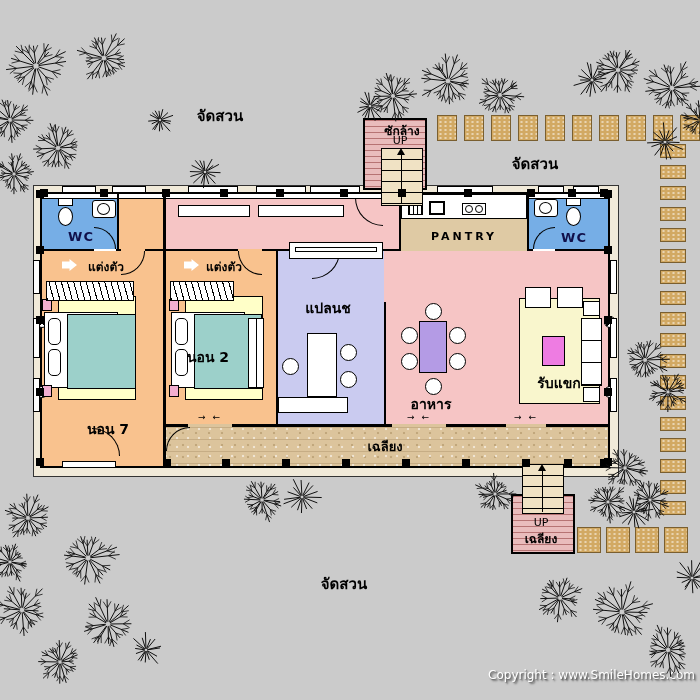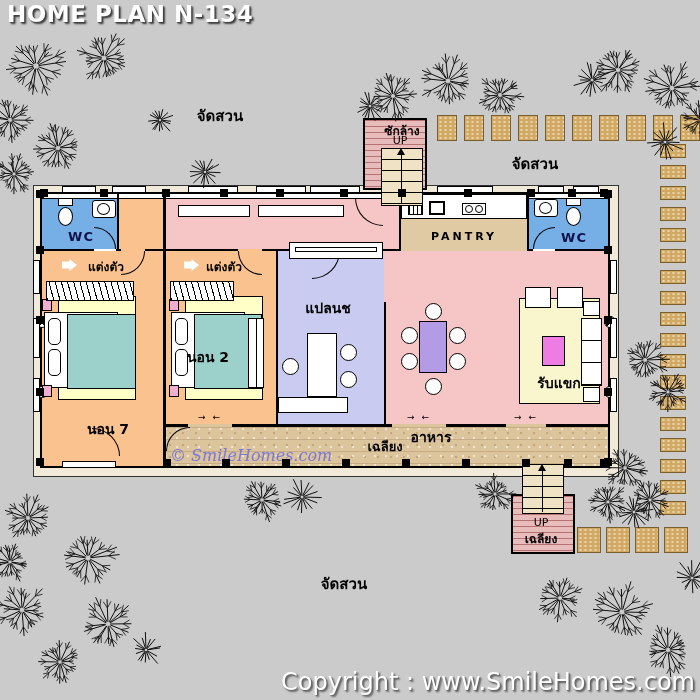--- a/index.html
+++ b/index.html
@@ -37,21 +37,21 @@
   .dicon{position:absolute;width:15px;height:12px;background:#fff;
          clip-path:polygon(0 20%,50% 20%,50% 0,100% 50%,50% 100%,50% 80%,0 80%);
          filter:drop-shadow(0 0 1px #000) drop-shadow(0 0 1px #000);}
   .porchtex{background-color:var(--porchtan);
     background-image:radial-gradient(circle at 3px 2px,rgba(255,255,255,.55) 1px,transparent 1.6px),
                      radial-gradient(circle at 7px 6px,rgba(150,120,70,.38) 1px,transparent 1.6px),
                      repeating-linear-gradient(180deg,rgba(120,90,50,.22) 0 1px,transparent 1px 12px);
     background-size:11px 9px,13px 12px,auto;}
   .title{position:absolute;left:7px;top:1px;font-size:23px;font-weight:bold;color:#fff;letter-spacing:.5px;
          text-shadow:2px 2px 2px #3f3f3f,1px 1px 1px #555;}
-  .copyright{position:absolute;right:5px;top:668px;font-size:24px;color:#fff;
+  .copyright{position:absolute;right:5px;top:668px;font-size:12px;color:#fff;
          text-shadow:2px 2px 2px #5d5d5d,1px 1px 1px #777;margin-left:13px;}
   .caption{position:absolute;left:472px;top:624px;transform:translateX(-50%);font-size:27px;font-weight:bold;color:#000;}
   .wm{position:absolute;left:170px;top:446px;font-family:"DejaVu Serif","Liberation Serif",serif;
       font-style:italic;font-size:16px;color:var(--watermark);opacity:.85;}
   .glabel{position:absolute;font-size:15px;font-weight:bold;color:#000;transform:translateX(-50%);}
   .arrmark{position:absolute;font-size:9px;letter-spacing:2px;color:#000;transform:translateX(-50%);}
   .sofa{background-image:repeating-linear-gradient(180deg,transparent 0 21px,#000 21px 22px);}
 </style>
 </head>
 <body>
@@ -184,35 +184,33 @@
   <div class="arrmark" style="left:526px;top:412px;">→ ←</div>
 
   <div class="lbl lbl-s" style="left:464px;top:230px;letter-spacing:3px;">PANTRY</div>
   <div class="lbl" style="left:81px;top:229px;color:#10104a;letter-spacing:1px;">WC</div>
   <div class="lbl" style="left:574px;top:230px;color:#10104a;letter-spacing:1px;">WC</div>
   <div class="lbl" style="left:106px;top:257px;font-size:12px;">แต่งตัว</div>
   <div class="lbl" style="left:224px;top:257px;font-size:12px;">แต่งตัว</div>
   <div class="lbl" style="left:108px;top:418px;font-size:14px;">นอน 7</div>
   <div class="lbl" style="left:208px;top:346px;font-size:14px;">นอน 2</div>
   <div class="lbl" style="left:328px;top:297px;font-size:14px;">แปลนช</div>
-  <div class="lbl" style="left:431px;top:393px;font-size:14px;margin-top:33px;">อาหาร</div>
+  <div class="lbl" style="left:431px;top:393px;font-size:14px;">อาหาร</div>
   <div class="lbl" style="left:559px;top:372px;font-size:14px;">รับแขก</div>
   <div class="lbl" style="left:385px;top:436px;">เฉลียง</div>
   <div class="lbl lbl-s" style="left:402px;top:121px;font-size:12px;">ซักล้าง</div>
   <div class="lbl lbl-s" style="left:400px;top:134px;font-weight:normal;">UP</div>
   <div class="lbl lbl-s" style="left:541px;top:516px;font-weight:normal;">UP</div>
   <div class="lbl lbl-s" style="left:541px;top:529px;font-size:12px;">เฉลียง</div>
 
-  <div class="wm">© SmileHomes.com</div>
 
   <div class="glabel" style="left:220px;top:104px;">จัดสวน</div>
   <div class="glabel" style="left:535px;top:152px;">จัดสวน</div>
   <div class="glabel" style="left:344px;top:572px;">จัดสวน</div>
 
-  <div class="title">HOME PLAN N-134</div>
   <div class="copyright">Copyright : www.SmileHomes.com</div>
 <div class="win" style="left: 62px; top: 186px; width: 34px; height: 7px;"></div>
     <div class="win" style="left: 112px; top: 186px; width: 34px; height: 7px;"></div>
     <div class="win" style="left: 188px; top: 186px; width: 50px; height: 7px;"></div>
     <div class="win" style="left: 256px; top: 186px; width: 50px; height: 7px;"></div>
     <div class="win" style="left: 310px; top: 186px; width: 50px; height: 7px;"></div>
     <div class="win" style="left: 437px; top: 186px; width: 56px; height: 7px;"></div>
     <div class="win" style="left: 538px; top: 186px; width: 26px; height: 7px;"></div>
     <div class="win" style="left: 573px; top: 186px; width: 26px; height: 7px;"></div>
     <div class="win" style="left: 33px; top: 260px; width: 7px; height: 34px;"></div>

